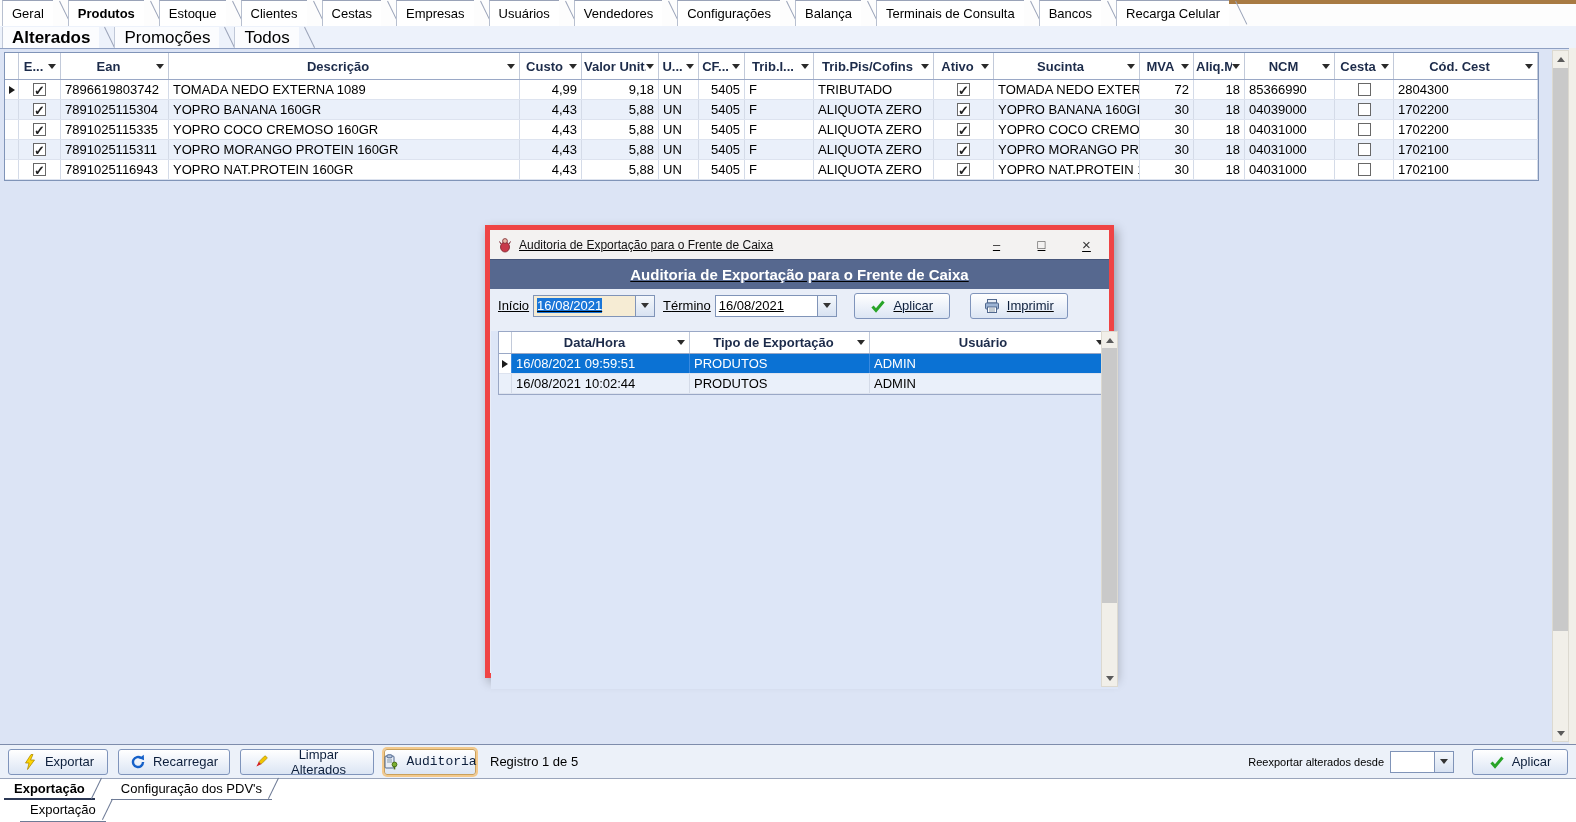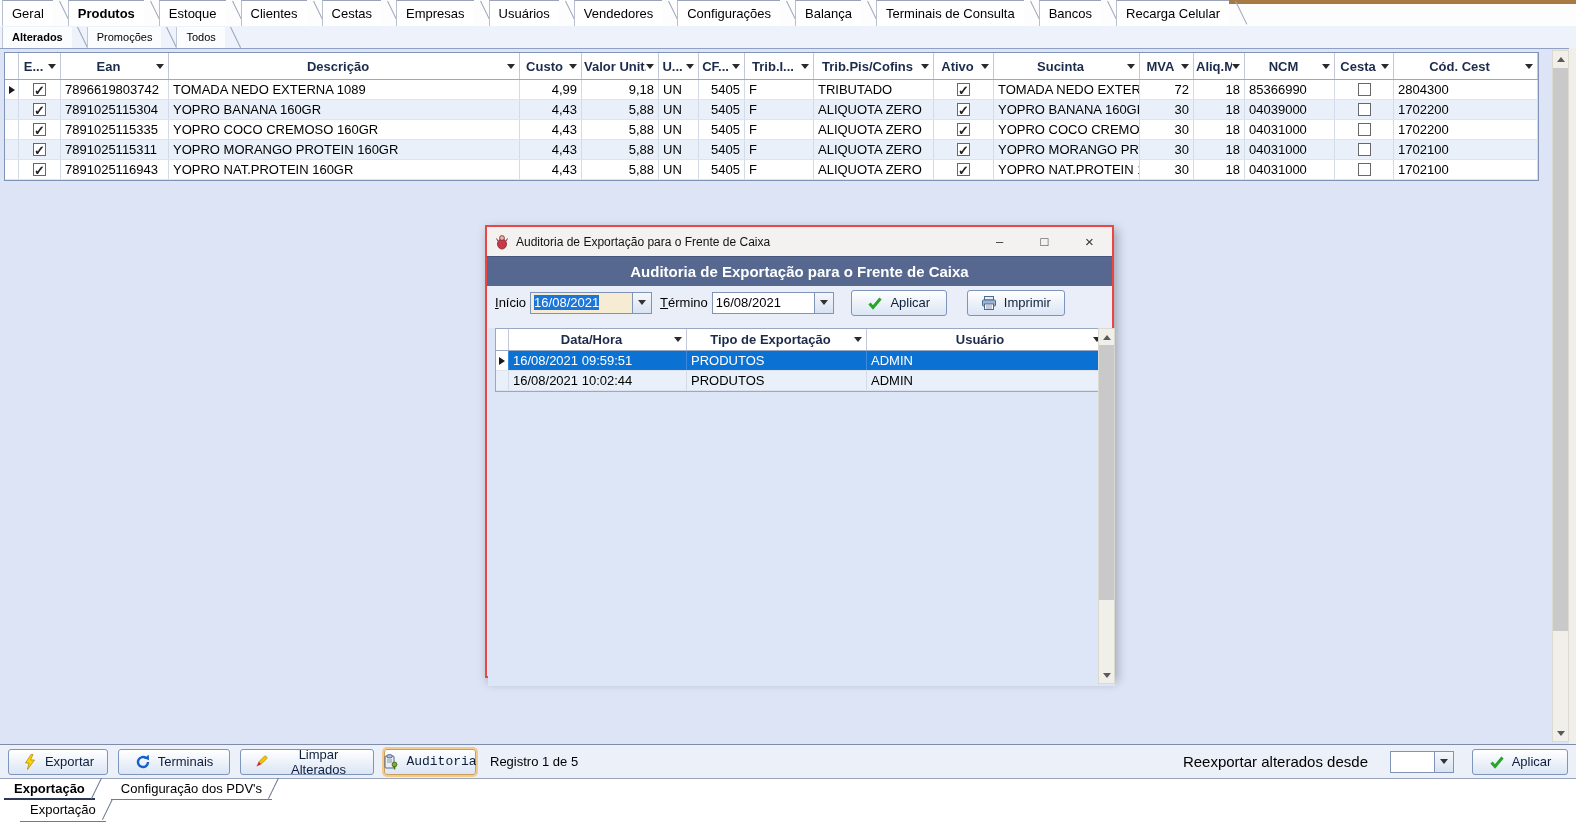--- a/index.html
+++ b/index.html
@@ -9,21 +9,21 @@
   
   .tabstrip1 { position:absolute; left:0; top:0; width:1576px; height:26px; background:#fdfdfd; }
   .frame-edge { position:absolute; left:1128px; top:0; width:448px; height:4px; background:#a87a43; }
   .tabs-row { position:absolute; left:2px; top:0; display:flex; height:100%; }
   .ttab { position:relative; padding:0 9px 0 9px; margin-right:15px; line-height:25px; font-size:13px; color:#000;
           border-top:1px solid #9aa3b8; border-left:1px solid #b8c0d0; background:#fff; cursor:default; white-space:nowrap; }
   .ttab::after { content:''; position:absolute; top:0; right:-7px; width:1px; height:26px; background:#9aa3b8;
                  transform: rotate(-26deg); transform-origin: top center; }
   .ttab.active { font-weight:bold; }
   .tabstrip2 { position:absolute; left:0; top:26px; width:1576px; height:22px; background:#edf2fb; }
-  .ttab2 { position:relative; padding:0 9px; margin-right:15px; line-height:21px; font-size:11px; background:#fbfcfe;
+  .ttab2 { position:relative; padding:0 9px; margin-right:15px; line-height:21px; font-size:17px; background:#fbfcfe;
            border-left:1px solid #c0c8d8; cursor:default; white-space:nowrap; }
   .ttab2::after { content:''; position:absolute; top:0; right:-6px; width:1px; height:23px; background:#9aa3b8;
                   transform: rotate(-26deg); transform-origin: top center; }
   .ttab2.active { font-weight:bold; }
 
   
   .content { position:absolute; left:0; top:48px; width:1576px; height:696px; background:#dce4f5; border-top:1px solid #8fa0c2; }
 
   
   .grid { position:absolute; background:#fff; border:1px solid #8094b8; font-size:13px; }
@@ -47,42 +47,42 @@
   
   .vscroll { position:absolute; width:17px; background:#f1efe9; border:1px solid #dcd9d0; }
   .sb-btn { position:absolute; left:0; width:15px; height:16px; background:#f1efe9; display:flex; align-items:center; justify-content:center; }
   .sb-up { top:0; } .sb-dn { bottom:0; }
   .tri-up { width:0; height:0; border-left:4px solid transparent; border-right:4px solid transparent; border-bottom:5px solid #5a5a5a; }
   .tri-dn { width:0; height:0; border-left:4px solid transparent; border-right:4px solid transparent; border-top:5px solid #5a5a5a; }
   .sb-thumb { position:absolute; left:0; width:15px; background:#c9c9c9; }
   .edge-strip { position:absolute; left:1569px; top:48px; width:7px; height:696px; background:#f1efe9; }
 
   
-  .dialog { position:absolute; left:485px; top:225px; width:629px; height:453px; background:#e9eef8; border:2px solid #ef4444; box-shadow:3px 4px 10px rgba(0,0,0,.3); }
+  .dialog { position:absolute; left:485px; top:225px; width:629px; height:453px; background:#e9eef8; border:5px solid #ef4444; box-shadow:3px 4px 10px rgba(0,0,0,.3);text-decoration:underline; }
   .dlg-titlebar { height:29px; background:#f3f2f1; display:flex; align-items:center; padding-left:7px; }
   .dlg-title { font-size:12px; color:#111; margin-left:6px; flex:1; }
   .dlg-ctl { width:45px; height:29px; display:flex; align-items:center; justify-content:center; font-size:13px; color:#333; cursor:default; }
   .dlg-banner { height:30px; background:#56688f; border-top:1px solid #46567a; color:#fff; font-weight:bold; font-size:15px; text-align:center; line-height:30px; }
   .dlg-form { height:33px; display:flex; align-items:center; padding-left:8px; font-size:13px; color:#000; background:#e9eef8; }
   .accel { text-decoration:underline; }
   .combo { height:22px; border:1px solid #8094b8; background:#fff; display:flex; margin-left:4px; }
   .combo .val { flex:1; line-height:20px; padding:0 3px; font-size:13px; white-space:nowrap; overflow:hidden; }
   .combo.cream .val { background:#f6ecd4; }
   .combo .hl { background:#1a76d8; color:#fff; }
   .combo-arrow { width:19px; border-left:1px solid #8094b8; background:linear-gradient(#f5f8fc,#d8e2f2); display:flex; align-items:center; justify-content:center; }
   .combo-arrow .tri { width:0; height:0; border-left:4px solid transparent; border-right:4px solid transparent; border-top:5px solid #333; }
   .btn { height:26px; border:1px solid #7f94bb; border-radius:3px; background:linear-gradient(#ffffff,#dbe5f4); display:inline-flex; align-items:center; justify-content:center; gap:7px; font-size:13px; color:#0d1f3c; padding:0 12px; cursor:default; }
   .dlg-gridwrap { position:absolute; left:1px; top:101px; width:627px; height:358px; background:#dde6f7; }
 
   
   .toolbar { position:absolute; left:0; top:744px; width:1576px; height:34px; background:#ecf1f9; border-top:1px solid #7e8cab; display:flex; align-items:center; padding:0 8px; }
   .tb-gap { width:10px; flex:none; }
   .registro { font-size:13px; color:#000; margin-left:14px; }
   .tb-right { margin-left:auto; display:flex; align-items:center; }
-  .reex-label { font-size:15px; color:#000; margin-right:22px; }
+  .reex-label { font-size:11px; color:#000; margin-right:6px; }
   .icon16 { width:16px; height:16px; flex:none; }
   .btn.focus { box-shadow:0 0 0 2px #f3c98c; border-color:#c8a05c;font-family:Liberation Mono, monospace; }
 
   
   .btabs1 { position:absolute; left:0; top:778px; width:1576px; height:22px; background:#fff; border-top:1px solid #9aa5bb; }
   .btabs2 { position:absolute; left:0; top:800px; width:1576px; height:22px; background:#fff; }
   .btab { position:relative; padding:0 10px; margin-right:16px; line-height:20px; font-size:13px; background:#fff; border-bottom:1px solid #6e7b96; cursor:default; white-space:nowrap; }
   .btab::after { content:''; position:absolute; top:-1px; right:-7px; width:1px; height:23px; background:#6e7b96;
                  transform: rotate(26deg); transform-origin: top center; }
   .btab.active { font-weight:bold; border-bottom:2px solid #2c3854; }
@@ -425,21 +425,21 @@
           <polygon points="9,0.5 3.5,9 7,9 5.5,15.5 12.5,6 8.5,6 11,0.5" fill="#ffd400" stroke="#b08e00" stroke-width="0.8"></polygon>
         </svg>
       <span>Exportar</span>
     </button>
     <div class="tb-gap"></div>
     <button class="btn" style="width:112px;">
       <svg class="icon16" viewBox="0 0 16 16">
           <path d="M13 8 A5 5 0 1 1 11.2 4.2" stroke="#1560c8" stroke-width="2.4" fill="none"></path>
           <polygon points="13.8,0.8 14,6.2 9.2,4.2" fill="#1560c8"></polygon>
         </svg>
-      <span>Terminais</span>
+      <span>Recarregar</span>
     </button>
     <div class="tb-gap"></div>
     <button class="btn" style="width:134px;">
       <svg class="icon16" viewBox="0 0 16 16">
           <g transform="rotate(45 8 8)">
             <rect x="6.3" y="0.5" width="3.4" height="9" rx="1" fill="#f2c400" stroke="#a08200" stroke-width="0.6"></rect>
             <polygon points="6.3,9.5 9.7,9.5 8,14.5" fill="#d42020"></polygon>
           </g>
         </svg>
       <span>Limpar Alterados</span>

